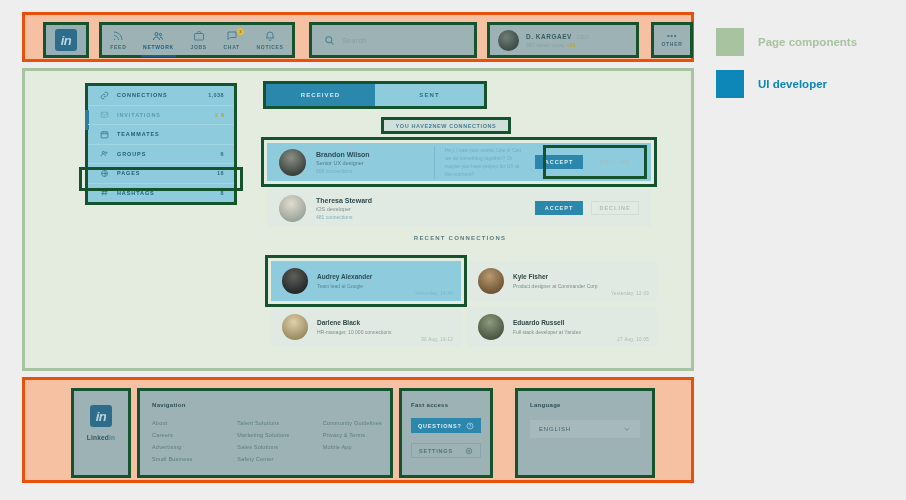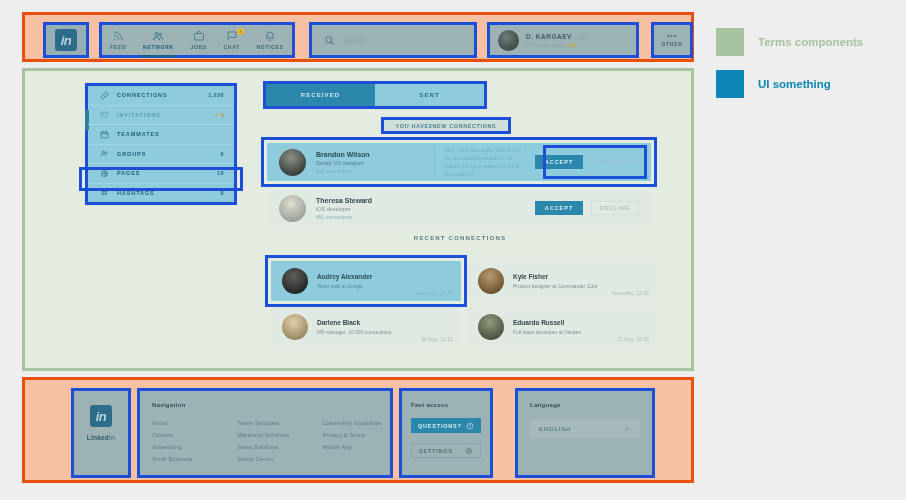--- a/index.html
+++ b/index.html
@@ -7,21 +7,21 @@
     width: 906px; height: 500px;
     background: #eeeeee;
     font-family: "Liberation Sans", sans-serif;
     overflow: hidden;
   }
   .page { position: relative; width: 906px; height: 500px; }
 
   
   .ann-global { position: absolute; background: #f6c0a3; border: 3px solid #e8500e; }
   .ann-page   { position: absolute; background: #e4ece0; border: 3px solid #a8c3a0; }
-  .ui-box     { position: absolute; border: 3px solid #1d4ed8; }
+  .ui-box     { position: absolute; border: 3px solid #14532d; }
 
   
   #header-region { left: 22px; top: 12px; width: 672px; height: 50px; }
 
   .hdr-inner { position: absolute; inset: 0; }
 
   .hdr-logo-box { left: 18px; top: 7px; width: 46px; height: 36px; }
   .logo-tile {
     width: 100%; height: 100%;
     background: #96afb5; display: flex;
@@ -577,21 +577,21 @@
           </svg>
         </div>
       </div>
     </div>
 
   </div>
 
   <div class="legend">
     <div class="legend-row">
       <div class="legend-swatch" style="background:#a8c3a0"></div>
-      <div class="legend-label" style="color:#a8c3a0">Terms components</div>
+      <div class="legend-label" style="color:#a8c3a0">Page components</div>
     </div>
     <div class="legend-row">
       <div class="legend-swatch" style="background:#0c87b8"></div>
-      <div class="legend-label" style="color:#0c87b8">UI something</div>
+      <div class="legend-label" style="color:#0c87b8">UI developer</div>
     </div>
   </div>
 
 </div>
 
 </body></html>

